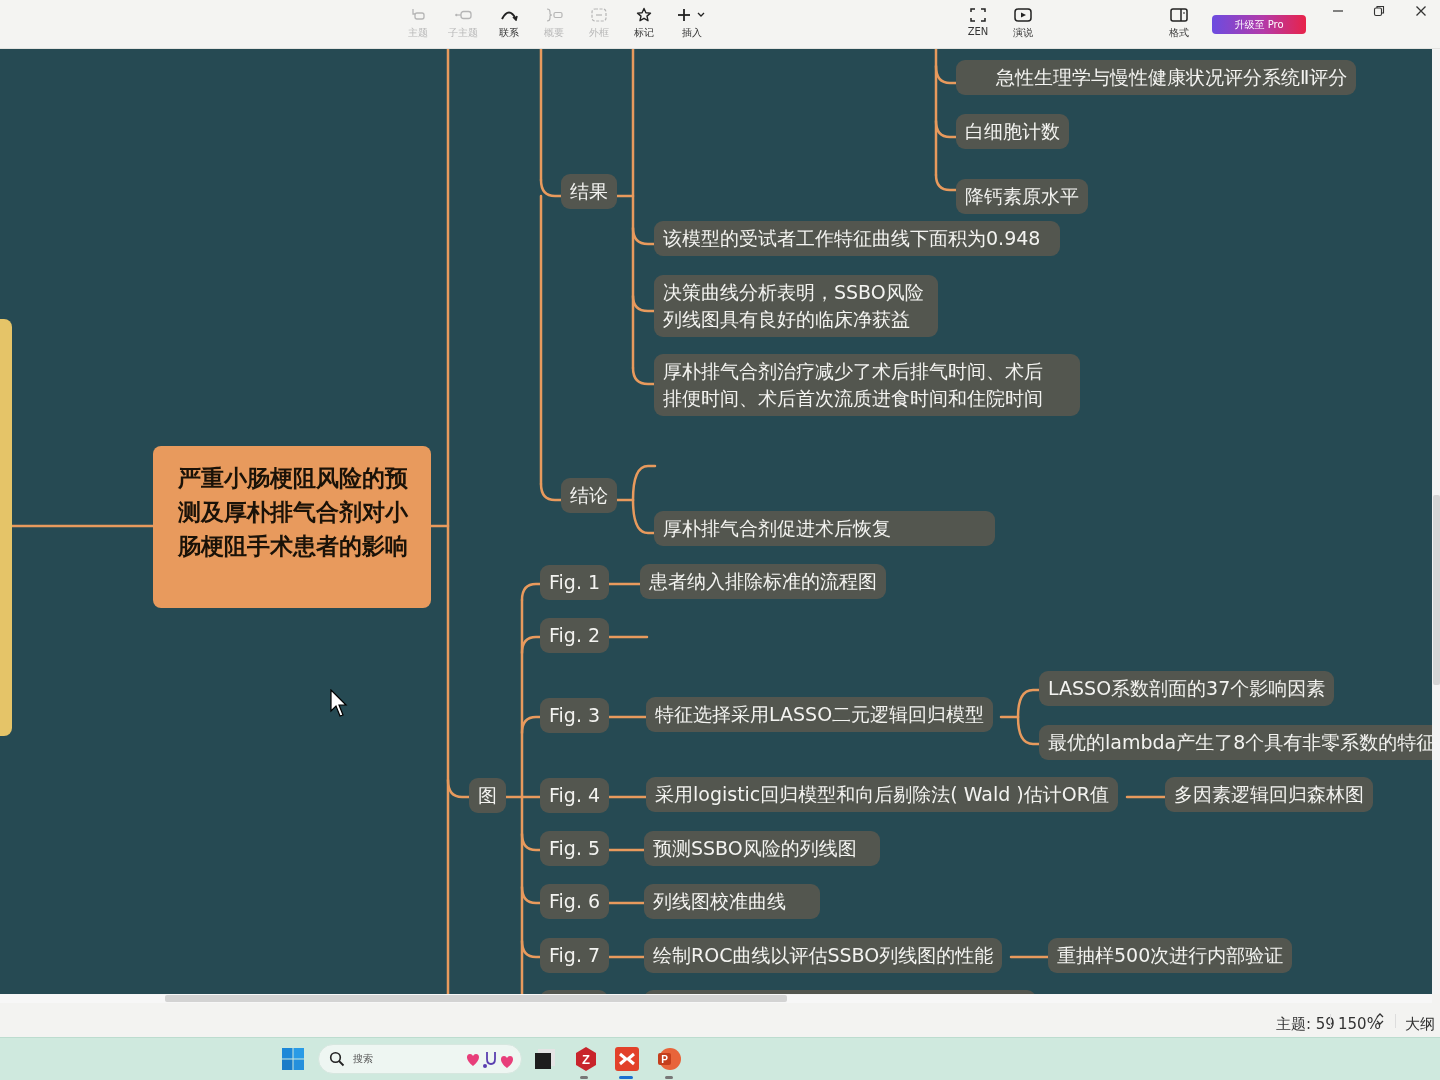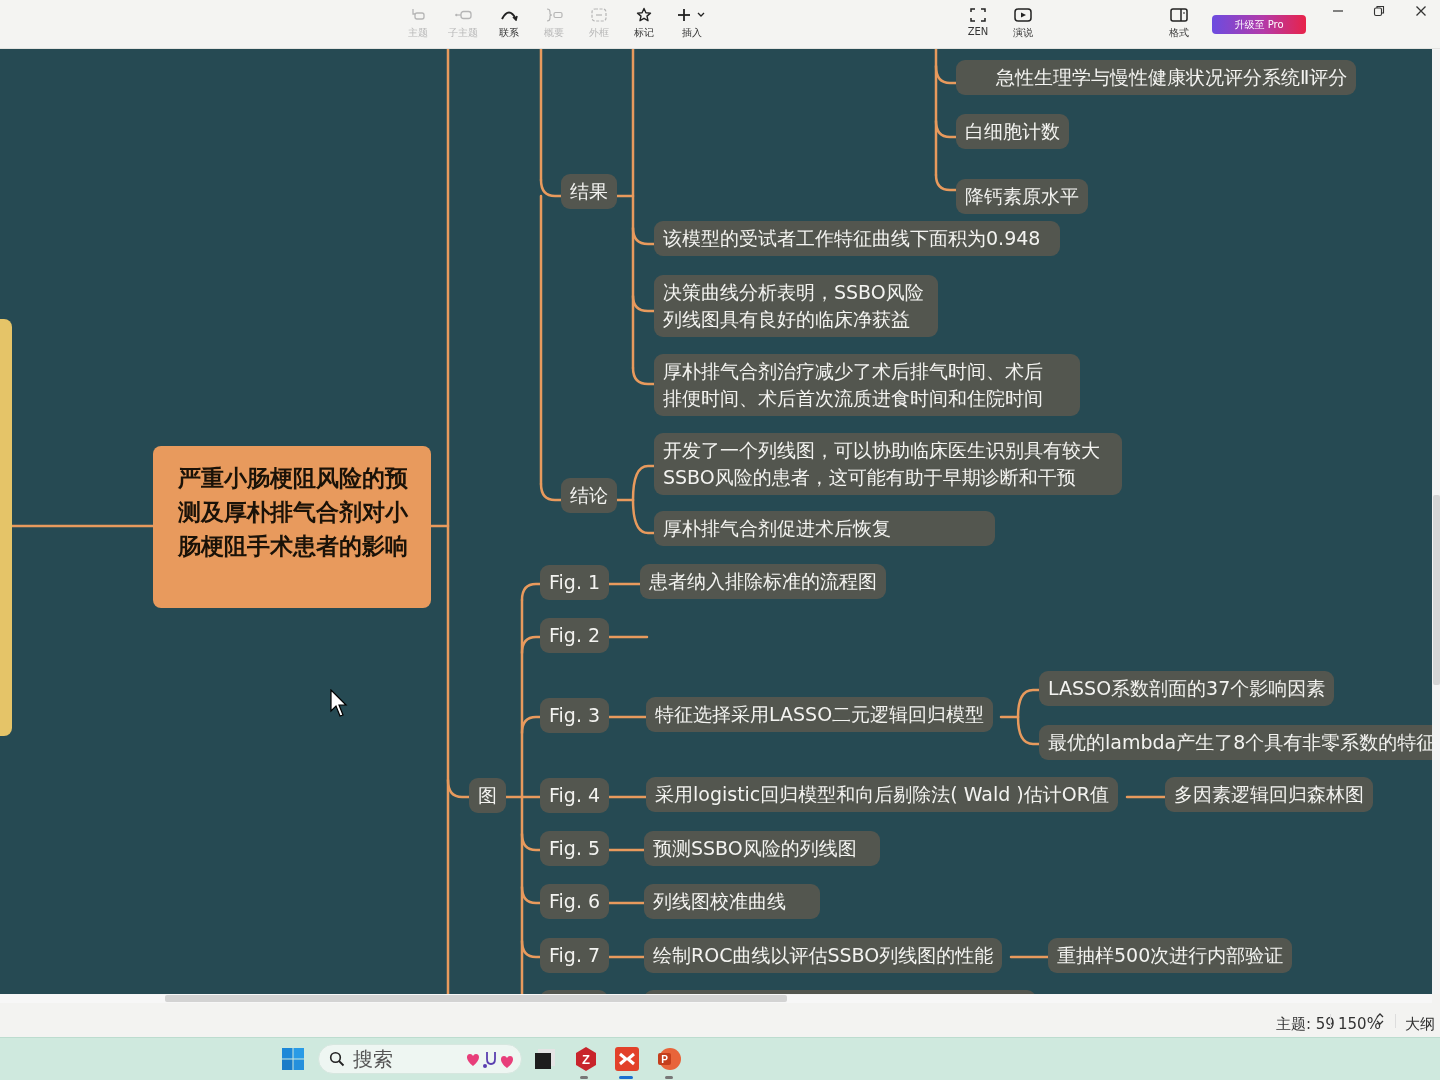--- a/index.html
+++ b/index.html
@@ -36,21 +36,21 @@
   .hscroll .thumb { position: absolute; left: 165px; top: 1px; width: 622px; height: 7px; background: #d3d3d3; border-radius: 2px; }
 
   
   .statusbar { position: absolute; left: 0; top: 1003px; width: 1440px; height: 34px; background: #f3f3f1; }
   .status-item { position: absolute; top: 12px; font-size: 15px; color: #333; }
   .status-sep { position: absolute; top: 11px; width: 1px; height: 14px; background: #ddd; }
 
   
   .taskbar { position: absolute; left: 0; top: 1037px; width: 1440px; height: 43px; background: #cfe9de; border-top: 1px solid #bcdccf; }
   .tk-icon { position: absolute; top: 8px; width: 26px; height: 26px; cursor: pointer; }
-  .tk-search { position: absolute; left: 318px; top: 6px; width: 204px; height: 30px; border-radius: 15px; background: #eef6f2; border: 1px solid #d6e7df; display: flex; align-items: center; padding-left: 10px; font-size: 20px; color: #555; cursor: text; }
+  .tk-search { position: absolute; left: 318px; top: 6px; width: 204px; height: 30px; border-radius: 15px; background: #eef6f2; border: 1px solid #d6e7df; display: flex; align-items: center; padding-left: 10px; font-size: 10px; color: #555; cursor: text; }
   .tk-active-bar { position: absolute; width: 14px; height: 3px; border-radius: 2px; }
 
   .cursor { position: absolute; left: 330px; top: 640px; }
 </style>
 </head>
 <body>
 
 <div class="toolbar">
   <div class="tb-btn disabled" style="left:393px">
     <span class="ico">
@@ -235,24 +235,20 @@
   <div class="node two-line" style="left:654px; top:226px; width:284px;">
     <div>决策曲线分析表明，SSBO风险</div>
     <div>列线图具有良好的临床净获益</div>
   </div>
   <div class="node two-line" style="left:654px; top:305px; width:426px;">
     <div>厚朴排气合剂治疗减少了术后排气时间、术后</div>
     <div>排便时间、术后首次流质进食时间和住院时间</div>
   </div>
 
   <div class="node" style="left:561px; top:429px;">结论</div>
-  <div class="node two-line" style="left:654px; top:384px; width:468px;">
-    <div>开发了一个列线图，可以协助临床医生识别具有较大</div>
-    <div>SSBO风险的患者，这可能有助于早期诊断和干预</div>
-  </div>
   <div class="node" style="left:654px; top:462px; width:341px;">厚朴排气合剂促进术后恢复</div>
 
   <div class="node" style="left:469px; top:729px;">图</div>
 
   <div class="node" style="left:540px; top:516px;">Fig. 1</div>
   <div class="node" style="left:640px; top:515px;">患者纳入排除标准的流程图</div>
 
   <div class="node" style="left:540px; top:569px;">Fig. 2</div>
 
   <div class="node" style="left:540px; top:649px;">Fig. 3</div>

